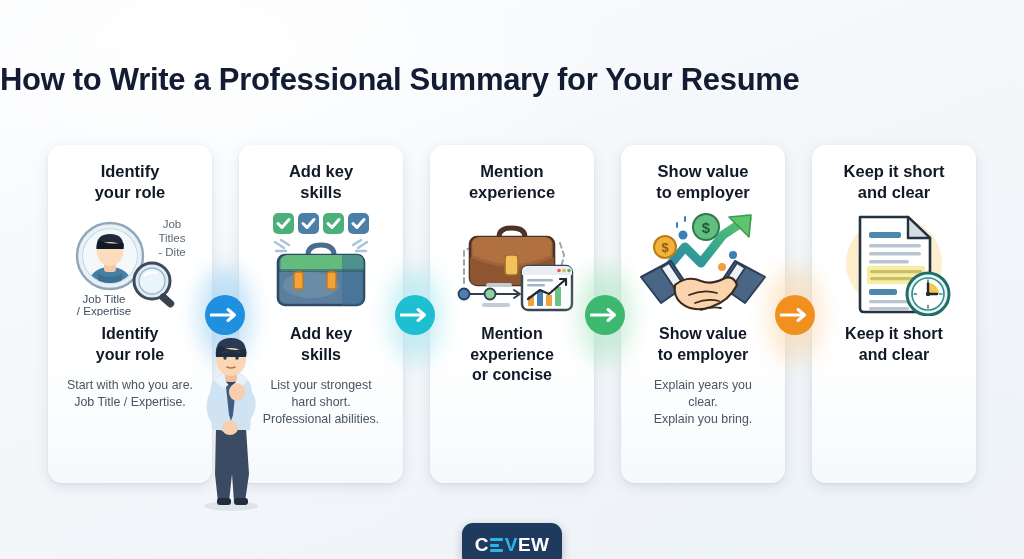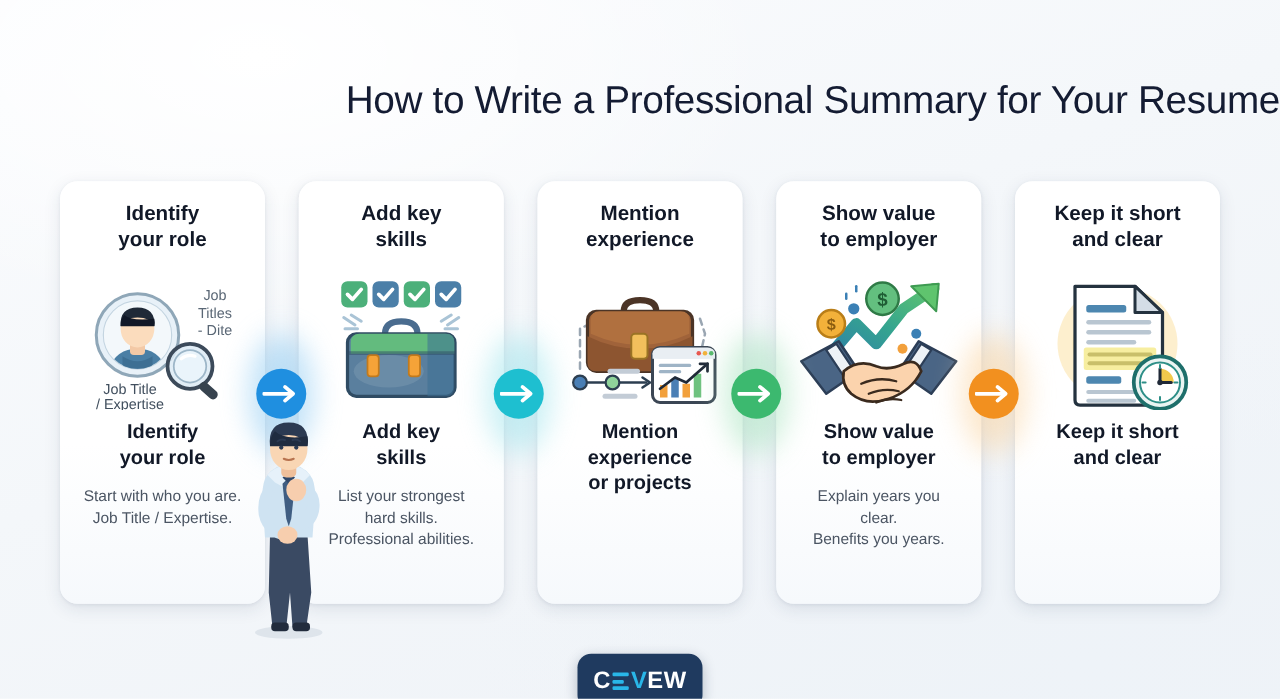--- a/index.html
+++ b/index.html
@@ -18,23 +18,23 @@
       linear-gradient(160deg, #fbfcfe 0%, #f4f7fa 45%, #eef2f7 100%);
     position: relative;
   }
 
   
   .page-title {
     position: absolute;
     top: 62px;
     left: 0;
     width: 1024px;
-    text-align: right;
+    text-align: left;
     font-size: 31px;
-    font-weight: normal;
+    font-weight: bold;
     color: #141c33;
     letter-spacing: -0.3px;
     text-shadow: 0 1px 2px rgba(255,255,255,0.9);
   }
 
   
   .cards {
     position: absolute;
     top: 145px;
     left: 48px;
@@ -63,21 +63,21 @@
     font-weight: bold;
     color: #111827;
     text-align: center;
     line-height: 1.28;
     min-height: 42px;
   }
 
   .icon-box {
     width: 140px;
     height: 105px;
-    margin-top: 20px;
+    margin-top: 8px;
     display: flex;
     align-items: center;
     justify-content: center;
     position: relative;
   }
   .icon-box svg { display: block; }
 
   .card-subheading {
     font-size: 16px;
     font-weight: bold;
@@ -275,21 +275,21 @@
         <rect x="38" y="61" width="9" height="17" rx="2.5" fill="#f5a338" stroke="#c27a1c" stroke-width="1.4"></rect>
         <rect x="71" y="61" width="9" height="17" rx="2.5" fill="#f5a338" stroke="#c27a1c" stroke-width="1.4"></rect>
       </svg>
     </div>
     <div class="card-subheading">
       <span>Add key</span><br>
       <span>skills</span>
     </div>
     <div class="card-desc">
       <span>List your strongest</span><br>
-      <span>hard skills.</span><br>
+      <span>hard short.</span><br>
       <span>Professional abilities.</span>
     </div>
   </div>
 
   <div class="card">
     <div class="card-heading">
       <span>Mention</span><br>
       <span>experience</span>
     </div>
     <div class="icon-box">
@@ -332,21 +332,21 @@
         <rect x="95" y="80" width="6" height="15" fill="#4a7fb5"></rect>
         <rect x="104" y="84" width="6" height="11" fill="#f2a03c"></rect>
         <rect x="113" y="76" width="6" height="19" fill="#6fc27f"></rect>
         <path d="M86 88 L98 79 L107 83 L124 68" stroke="#1f2937" stroke-width="2.2" fill="none" stroke-linecap="round" stroke-linejoin="round"></path>
         <path d="M118 68 l6 0 l0 6" stroke="#1f2937" stroke-width="2.2" fill="none" stroke-linecap="round" stroke-linejoin="round"></path>
       </svg>
     </div>
     <div class="card-subheading">
       <span>Mention</span><br>
       <span>experience</span><br>
-      <span>or projects</span>
+      <span>or concise</span>
     </div>
   </div>
 
   <div class="card">
     <div class="card-heading">
       <span>Show value</span><br>
       <span>to employer</span>
     </div>
     <div class="icon-box">
       <svg width="140" height="105" viewBox="0 0 140 105">
@@ -384,21 +384,21 @@
         <path d="M68 99 q10 -4 20 -2" stroke="#3a2a1e" stroke-width="1.8" fill="none" stroke-linecap="round"></path>
       </svg>
     </div>
     <div class="card-subheading">
       <span>Show value</span><br>
       <span>to employer</span>
     </div>
     <div class="card-desc">
       <span>Explain years you</span><br>
       <span>clear.</span><br>
-      <span>Benefits you years.</span>
+      <span>Explain you bring.</span>
     </div>
   </div>
 
   <div class="card">
     <div class="card-heading">
       <span>Keep it short</span><br>
       <span>and clear</span>
     </div>
     <div class="icon-box">
       <svg width="140" height="105" viewBox="0 0 140 105">

